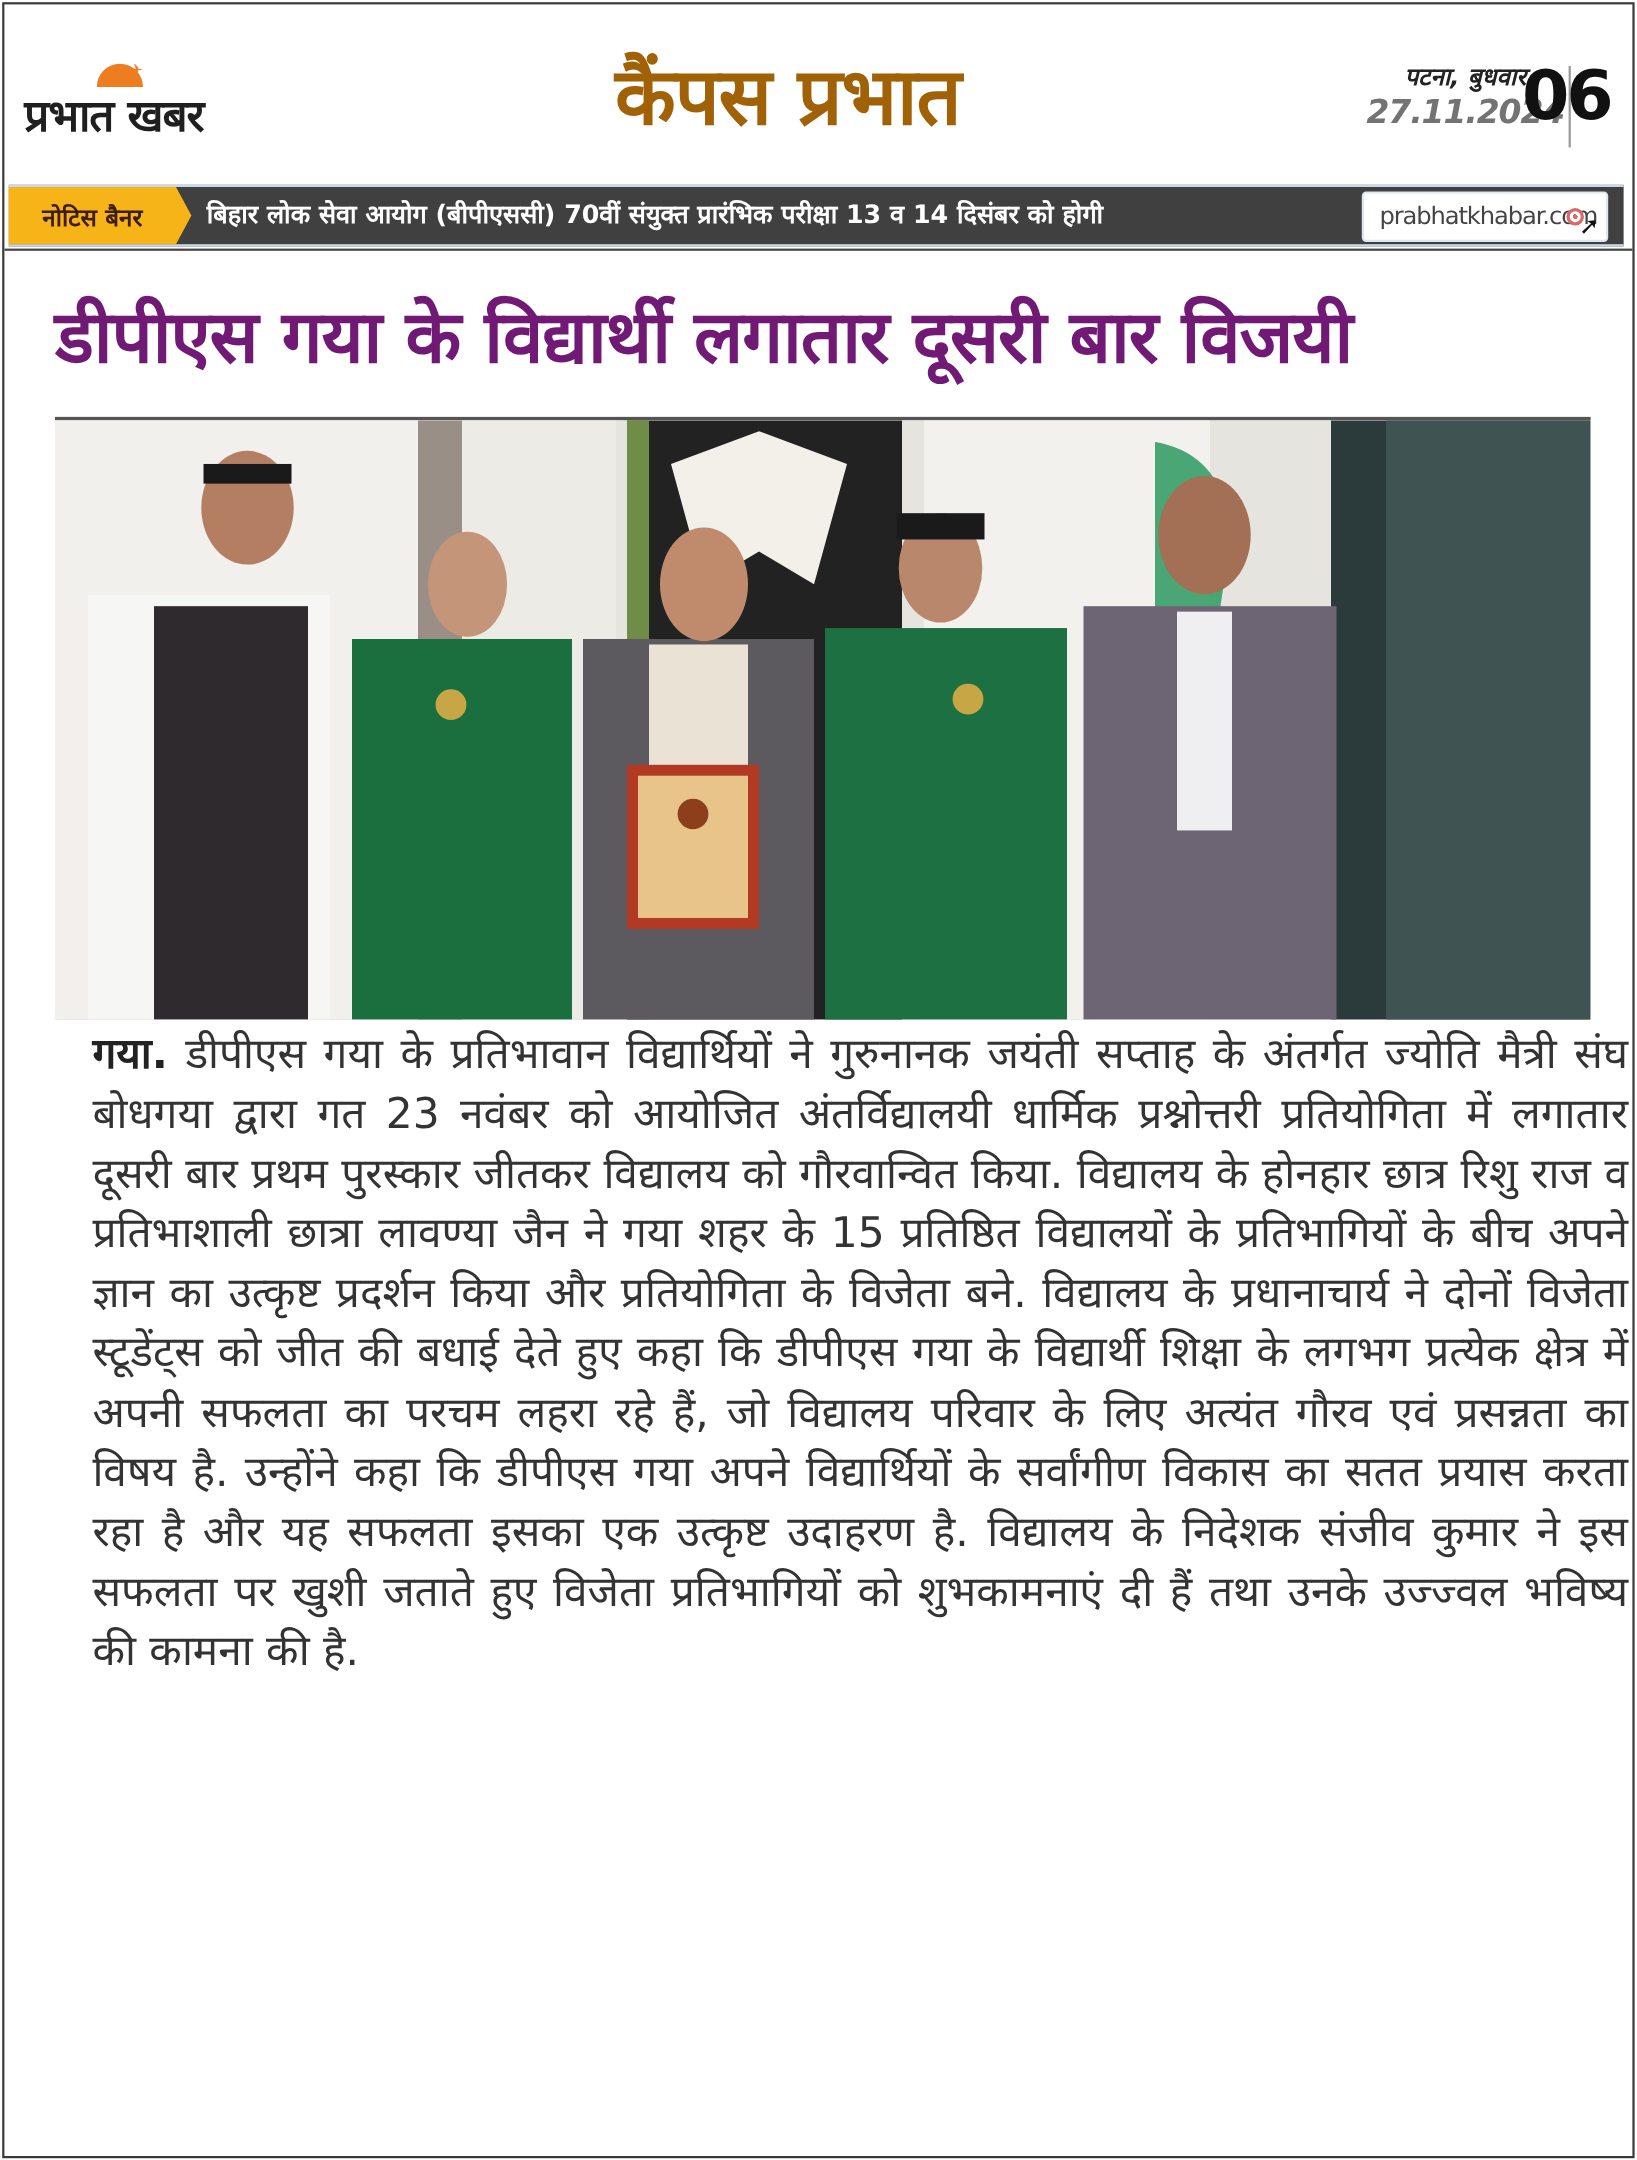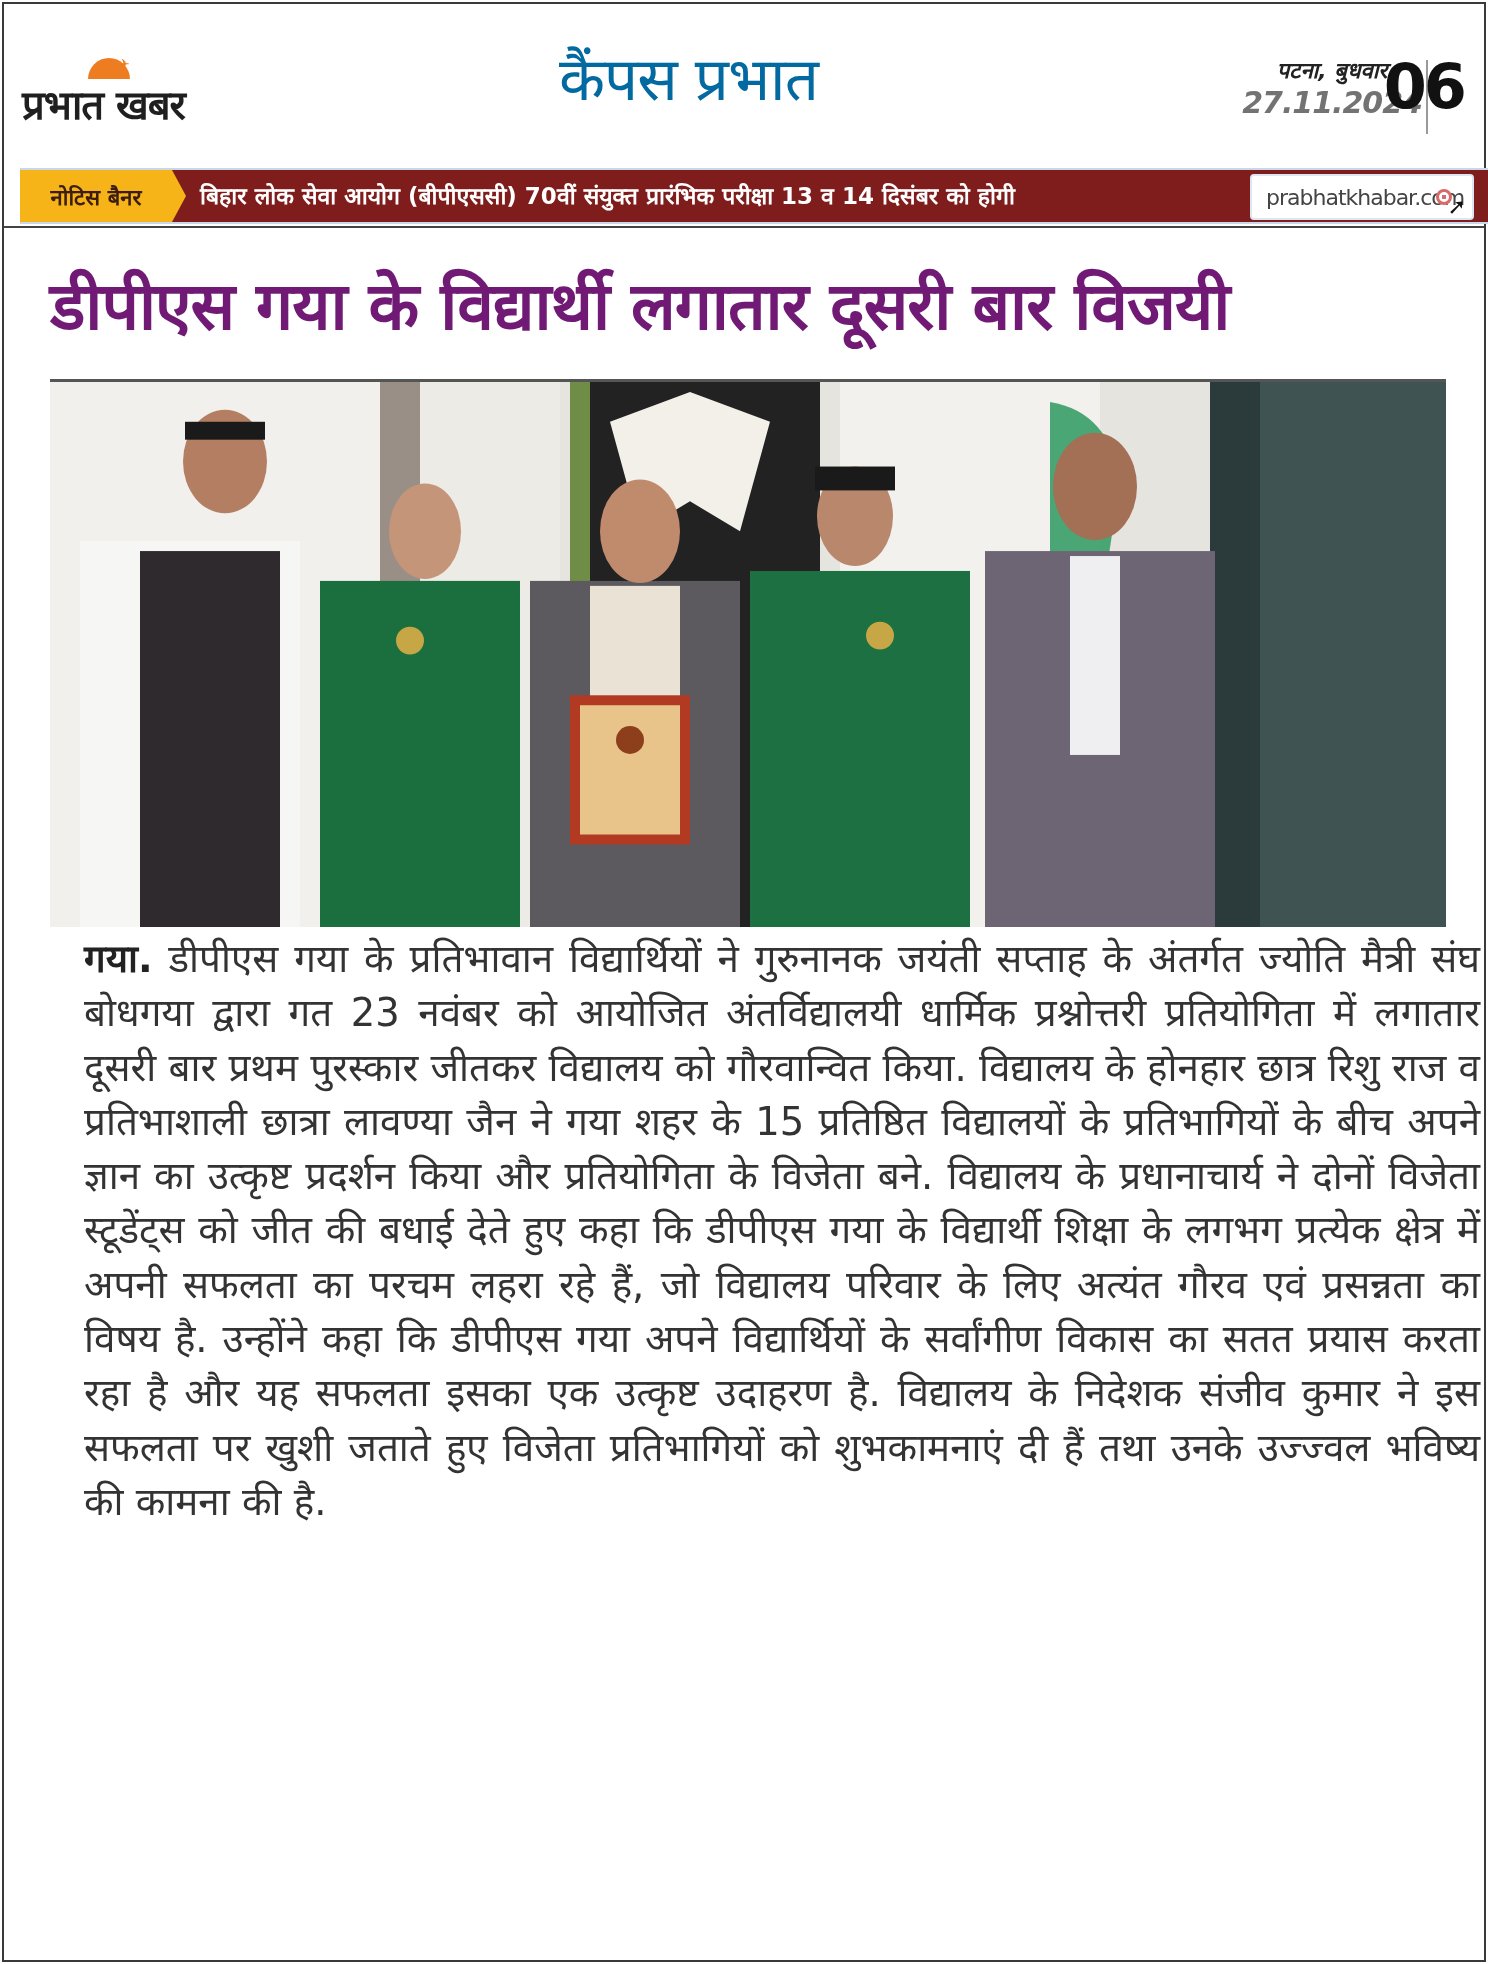--- a/index.html
+++ b/index.html
@@ -15,35 +15,35 @@
   .logo-sun {
     position: absolute; left: 78px; top: 2px; width: 42px; height: 21px;
     background: #ee7d22; border-radius: 42px 42px 0 0;
   }
   .logo-bird { position: absolute; left: 108px; top: 0px; font-size: 14px; color: #ee7d22; }
   .logo-text {
     position: absolute; left: 12px; top: 20px; font-size: 40px; font-weight: bold;
     color: #1f1f1f; letter-spacing: -1px; white-space: nowrap;
   }
   .section-title {
-    position: absolute; left: 555px; top: 32px; font-size: 60px; font-weight: normal;
-    color: #0369a1; white-space: nowrap; letter-spacing: -1px;
+    position: absolute; left: 555px; top: 32px; font-size: 72px; font-weight: bold;
+    color: #a16207; white-space: nowrap; letter-spacing: -1px;
   }
   .dateblock { position: absolute; right: 62px; top: 52px; text-align: center; font-style: italic; }
   .date-city { font-size: 22px; color: #222; font-weight: bold; line-height: 30px; }
   .date-value { font-size: 30px; color: #737373; font-weight: bold; line-height: 34px; letter-spacing: -1px; }
   .date-divider { position: absolute; right: 56px; top: 56px; width: 2px; height: 74px; background: #999; }
   .page-number {
     position: absolute; right: 20px; top: 46px; font-size: 62px; font-weight: bold;
     color: #111; letter-spacing: -3px;
   }
   
   .banner {
-    position: absolute; left: 16px; top: 164px; width: 1468px; height: 56px;
-    background: #7f1d1d; border-top: 2px solid #c8d7ea; border-bottom: 2px solid #c8d7ea;
+    position: absolute; left: 4px; top: 164px; width: 1468px; height: 56px;
+    background: #404040; border-top: 2px solid #c8d7ea; border-bottom: 2px solid #c8d7ea;
   }
   .banner-label {
     position: absolute; left: 0; top: 0; height: 52px; width: 152px;
     background: #f6b418; color: #3d1e0e; font-size: 22px; font-weight: bold;
     display: flex; align-items: center; justify-content: center;
   }
   .banner-arrow {
     position: absolute; left: 152px; top: 0; width: 0; height: 0;
     border-top: 26px solid transparent; border-bottom: 26px solid transparent;
     border-left: 14px solid #f6b418;

